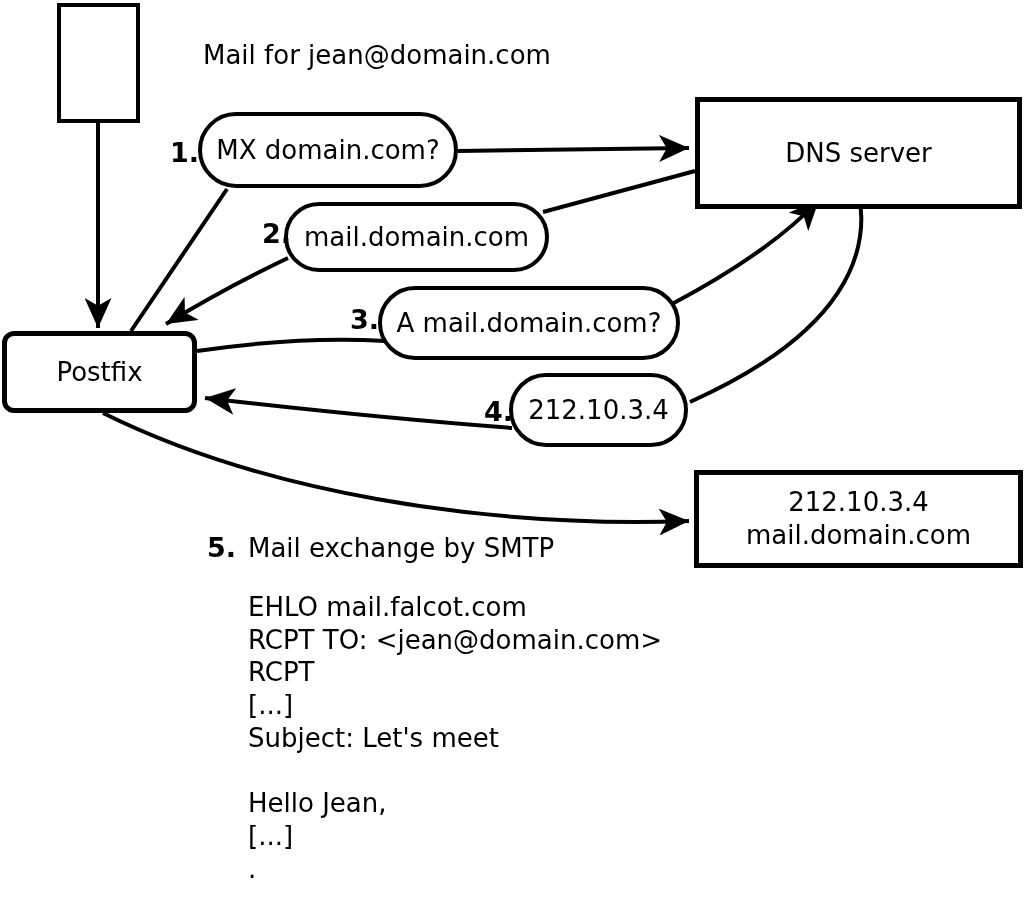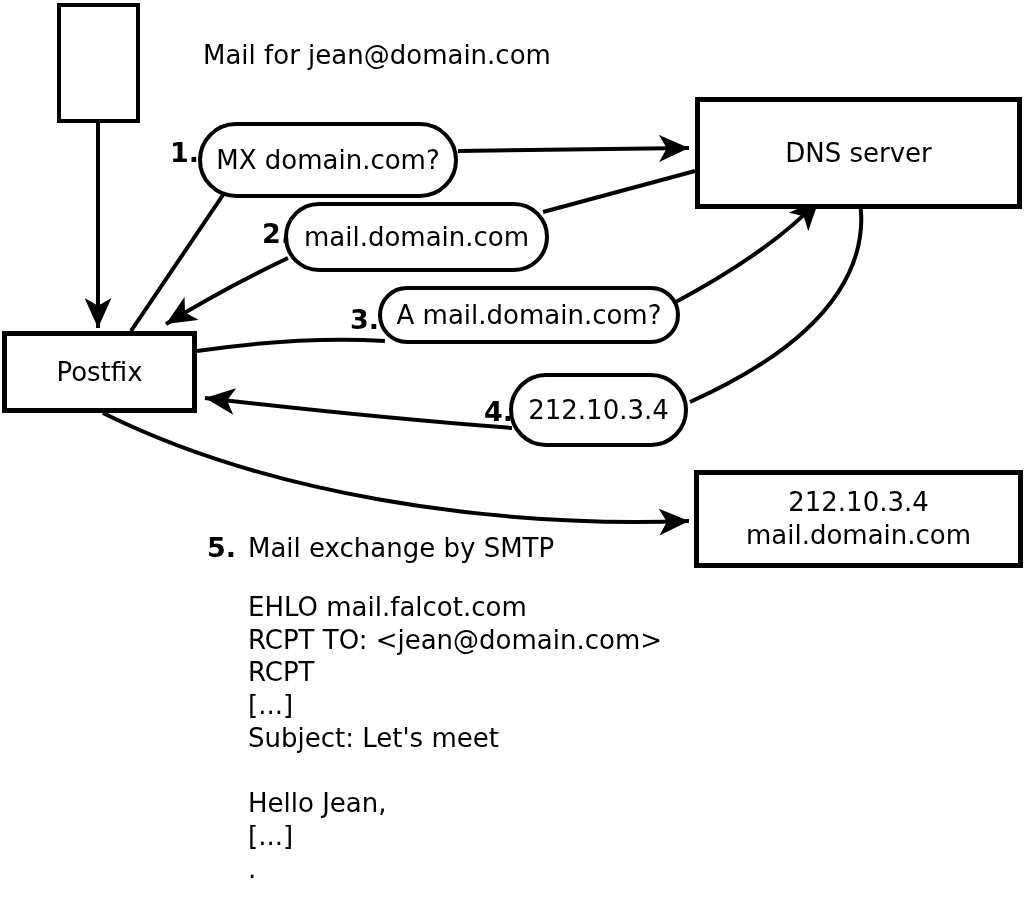--- a/index.html
+++ b/index.html
@@ -88,42 +88,42 @@
       <path d="M197,351 Q300,336 385,341"></path>
       <path d="M672,304 Q770,252 819,200" marker-end="url(#arrowhead)"></path>
       <path d="M858,189 C872,252 846,332 690,402"></path>
       <path d="M512,428 C420,421 300,409 205,398" marker-end="url(#arrowhead)"></path>
       <path d="M103,413 C262,492 482,528 689,521" marker-end="url(#arrowhead)"></path>
     </g>
   </svg>
 
   <div class="node" style="left:57px; top:3px; width:83px; height:120px; border-width:4px;"></div>
 
-  <div class="node" style="left:2px; top:331px; width:195px; height:82px;">
+  <div class="node" style="left:2px; top:331px; width:195px; height:82px;border-radius:12px;">
     <span>Postfix</span>
   </div>
 
   <div class="node" style="left:695px; top:97px; width:327px; height:112px;">
     <span>DNS server</span>
   </div>
 
   <div class="node" style="left:694px; top:470px; width:329px; height:98px; flex-direction:column;">
     <div class="dest-line">212.10.3.4</div>
     <div class="dest-line">mail.domain.com</div>
   </div>
 
-  <div class="pill" style="left:198px; top:112px; width:260px; height:76px; border-radius:38px;margin-top:10px;">
+  <div class="pill" style="left:198px; top:112px; width:260px; height:76px; border-radius:38px;">
     <span>MX domain.com?</span>
   </div>
 
   <div class="pill" style="left:284px; top:202px; width:265px; height:70px; border-radius:35px;">
     <span>mail.domain.com</span>
   </div>
 
-  <div class="pill" style="left:378px; top:286px; width:302px; height:58px; border-radius:37px;">
+  <div class="pill" style="left:378px; top:286px; width:302px; height:74px; border-radius:37px;">
     <span>A mail.domain.com?</span>
   </div>
 
   <div class="pill" style="left:509px; top:373px; width:179px; height:74px; border-radius:37px;">
     <span>212.10.3.4</span>
   </div>
 
   <div class="num" style="left:170px; top:139px;">1.</div>
   <div class="num" style="left:262px; top:220px;">2.</div>
   <div class="num" style="left:350px; top:306px;">3.</div>

